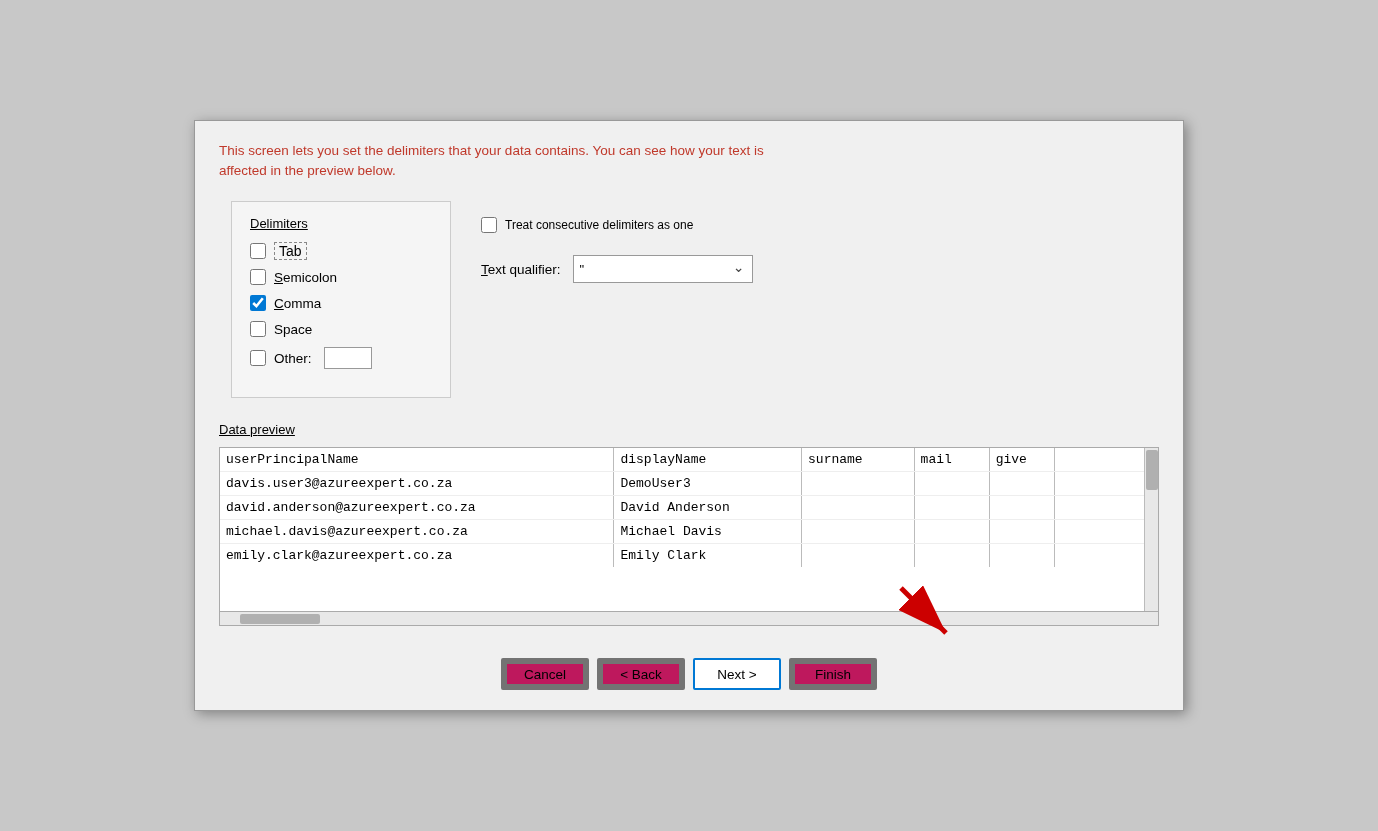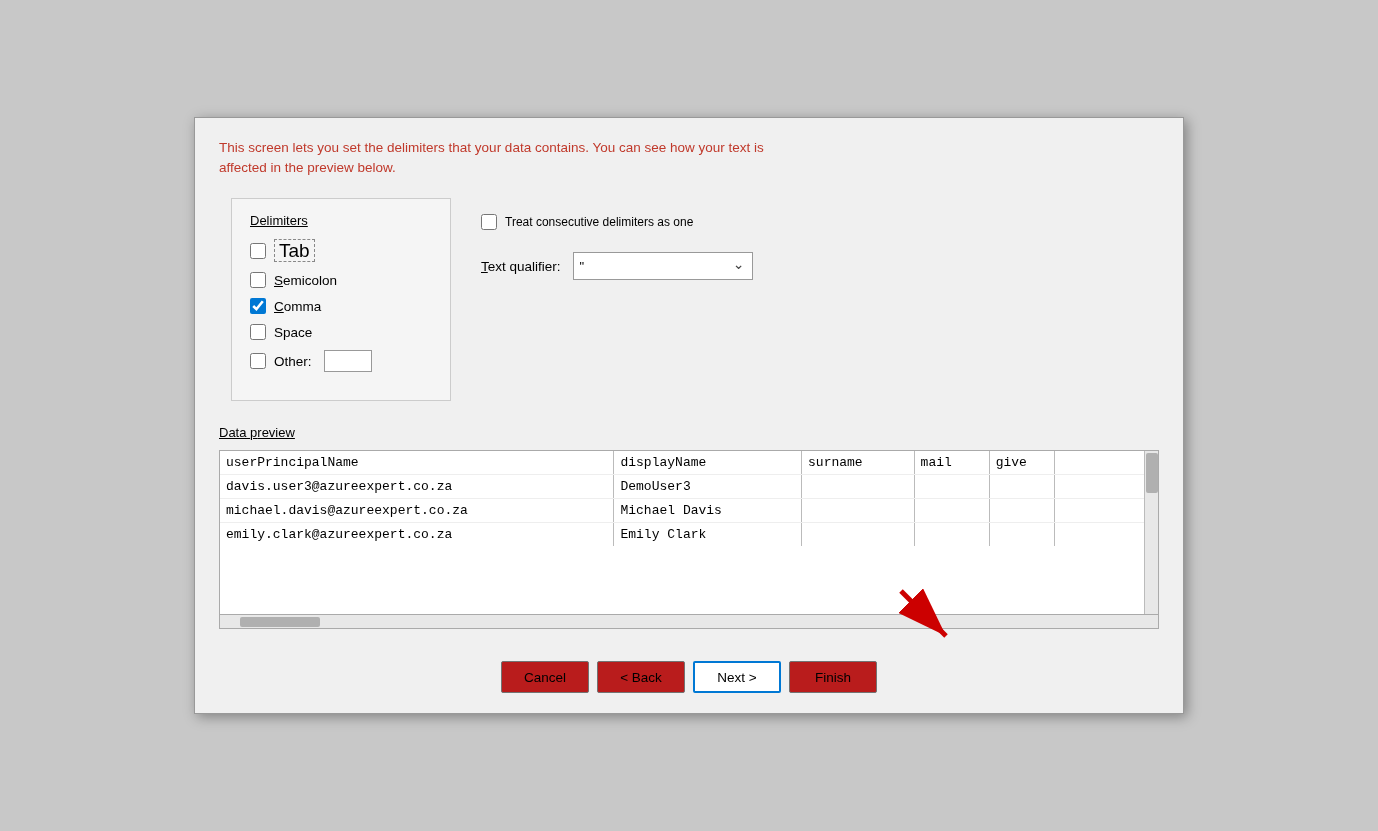--- a/index.html
+++ b/index.html
@@ -113,21 +113,21 @@
       user-select: none;
     }
 
     .checkbox-label .underline {
       text-decoration: underline;
     }
 
     .tab-checkbox {
       border: 1px dashed #888;
       padding: 0 4px;
-      font-size: 19px;
+      font-size: 14px;
     }
 
     .other-input {
       width: 48px;
       height: 22px;
       border: 1px solid #999;
       background: white;
       margin-left: 4px;
     }
 
@@ -262,22 +262,22 @@
       justify-content: center;
       align-items: center;
       gap: 8px;
       padding: 16px 24px 20px 24px;
       position: relative;
     }
 
     .footer-btn {
       min-width: 88px;
       height: 32px;
-      border: 1px solid #737373;
-      background: #b91c1c;
+      border: 6px solid #737373;
+      background: #be185d;
       cursor: pointer;
       font-size: 13.5px;
       padding: 0 16px;
       color: #000;
       border-radius: 2px;
     }
 
     .footer-btn.next-btn {
       border: 2px solid #0078d4;
       background: white;
@@ -393,20 +393,28 @@
             </tr>
             <tr>
               <td>davis.user3@azureexpert.co.za</td>
               <td>DemoUser3</td>
               <td></td>
               <td></td>
               <td></td>
               <td></td>
             </tr>
             <tr>
+              <td>david.anderson@azureexpert.co.za</td>
+              <td>David Anderson</td>
+              <td></td>
+              <td></td>
+              <td></td>
+              <td></td>
+            </tr>
+            <tr>
               <td>michael.davis@azureexpert.co.za</td>
               <td>Michael Davis</td>
               <td></td>
               <td></td>
               <td></td>
               <td></td>
             </tr>
             <tr>
               <td>emily.clark@azureexpert.co.za</td>
               <td>Emily Clark</td>

